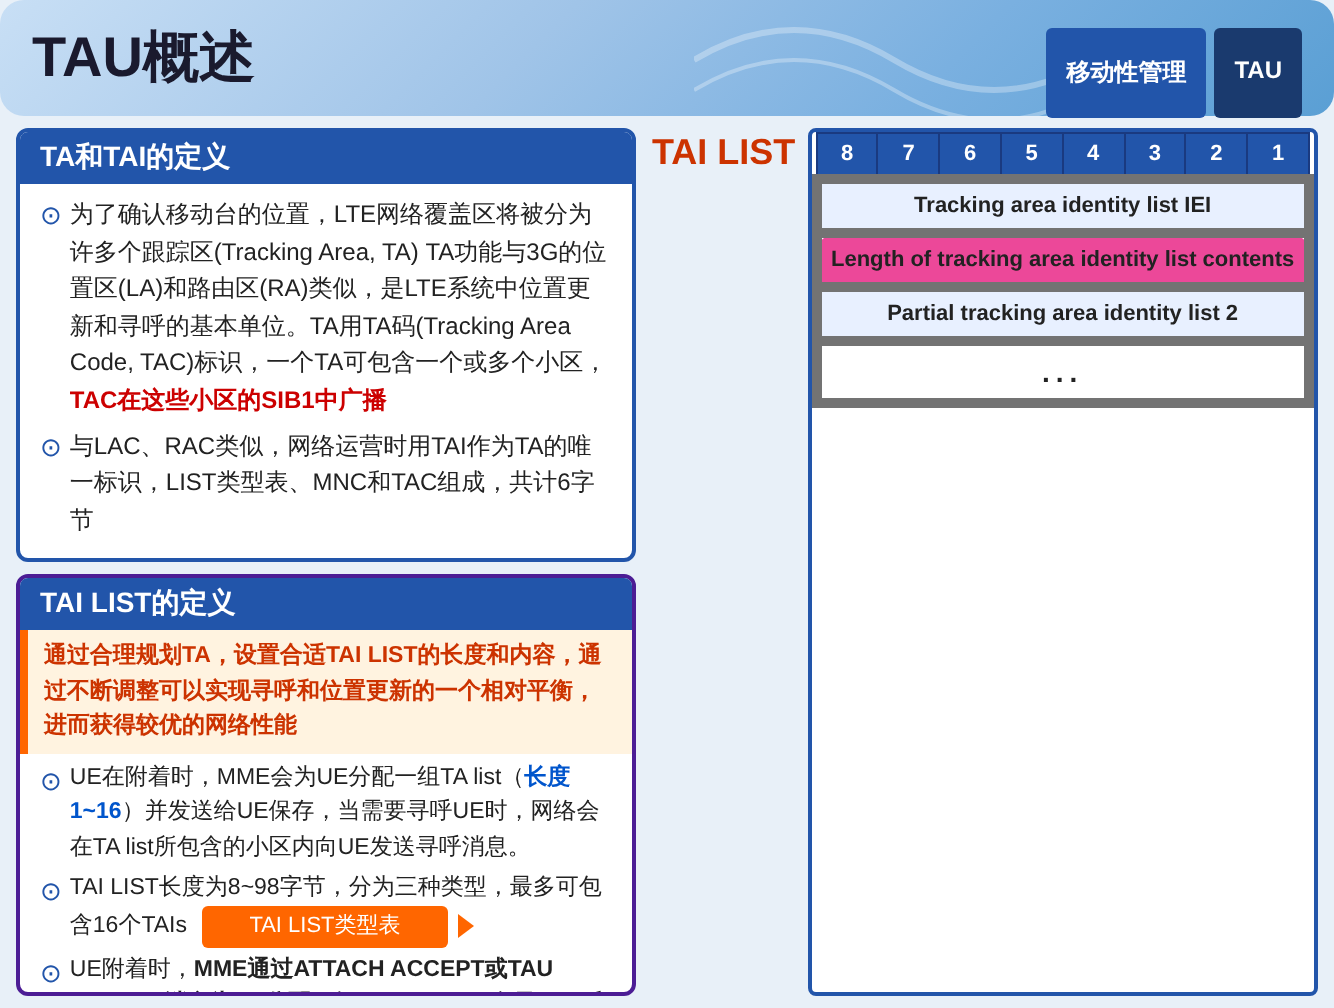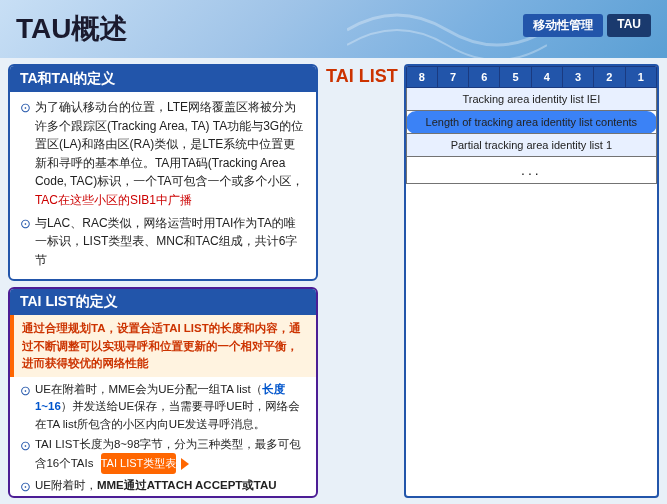--- a/index.html
+++ b/index.html
@@ -11,35 +11,36 @@
       overflow: hidden;
       position: relative;
     }
 
     
     .header {
       background: linear-gradient(135deg, #c8dff5 0%, #a0c4e8 40%, #7ab0e0 70%, #5a9fd4 100%);
       padding: 10px 16px 8px 16px;
       position: relative;
       min-height: 58px;
+      border-radius: 12px;
     }
     .header-title {
       font-size: 28px;
       font-weight: bold;
       color: #1a1a2e;
     }
     .header-badges {
       position: absolute;
       top: 14px;
       right: 16px;
       display: flex;
       gap: 4px;
     }
     .badge {
-      padding: 3px 10px;
+      padding: 14px 10px;
       border-radius: 3px;
       font-size: 12px;
       font-weight: bold;
       color: white;
     }
     .badge-blue { background: #2255aa; }
     .badge-dark { background: #1a3a6e; }
 
     
     .main {
@@ -85,21 +86,21 @@
       align-items: flex-start;
       gap: 4px;
       margin-bottom: 4px;
     }
     .bullet-icon {
       flex-shrink: 0;
       color: #2255aa;
       font-size: 13px;
       line-height: 1.55;
     }
-    .highlight-red { color: #cc0000; font-weight: normal; }
+    .highlight-red { color: #cc0000; font-weight: bold; }
     .highlight-blue { color: #0055cc; font-weight: bold; }
 
     
     .tai-def-box {
       background: white;
       border: 2px solid #4c1d95;
       border-radius: 6px;
       overflow: hidden;
       flex: 1;
     }
@@ -132,21 +133,21 @@
       gap: 4px;
       margin-bottom: 3px;
     }
 
     
     .tai-list-tag {
       display: inline-block;
       background: #ff6600;
       color: white;
       font-size: 11px;
-      padding: 2px 0;
+      padding: 2px 24px;
       border-radius: 3px;
       margin-left: 4px;
     }
     .tai-list-tag-arrow {
       display: inline-block;
       width: 0;
       height: 0;
       border-top: 6px solid transparent;
       border-bottom: 6px solid transparent;
       border-left: 8px solid #ff6600;
@@ -194,30 +195,31 @@
       font-size: 11px;
     }
     .tai-table tbody tr {
       border-bottom: 1px solid #ccc;
     }
     .tai-table tbody td {
       padding: 5px 4px;
       text-align: center;
       font-size: 11px;
       color: #222;
-      border: 1px solid #737373;
+      border: 5px solid #737373;
+      font-weight: bold;
     }
     .tai-table tbody td.span-full {
       text-align: center;
     }
     .tai-table tr.shaded td {
       background: #e8f0ff;
     }
     .tai-table tr.white td {
-      background: #3b82f6;
+      background: #ec4899;
       border-radius: 10px;
     }
     .tai-table tr.dots td {
       background: white;
       font-size: 14px;
       letter-spacing: 3px;
     }
 
     
     .header-wave {
@@ -310,21 +312,21 @@
           </tr>
         </thead>
         <tbody>
           <tr class="shaded">
             <td colspan="8" class="span-full">Tracking area identity list IEI</td>
           </tr>
           <tr class="white">
             <td colspan="8" class="span-full">Length of tracking area identity list contents</td>
           </tr>
           <tr class="shaded">
-            <td colspan="8" class="span-full">Partial tracking area identity list 1</td>
+            <td colspan="8" class="span-full">Partial tracking area identity list 2</td>
           </tr>
           <tr class="dots">
             <td colspan="8" class="span-full">...</td>
           </tr>
         </tbody>
       </table>
     </div>
   </div>
 
 </div>

